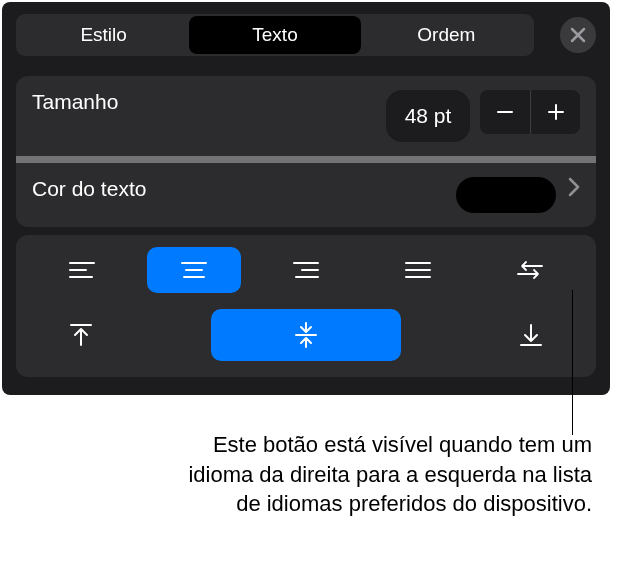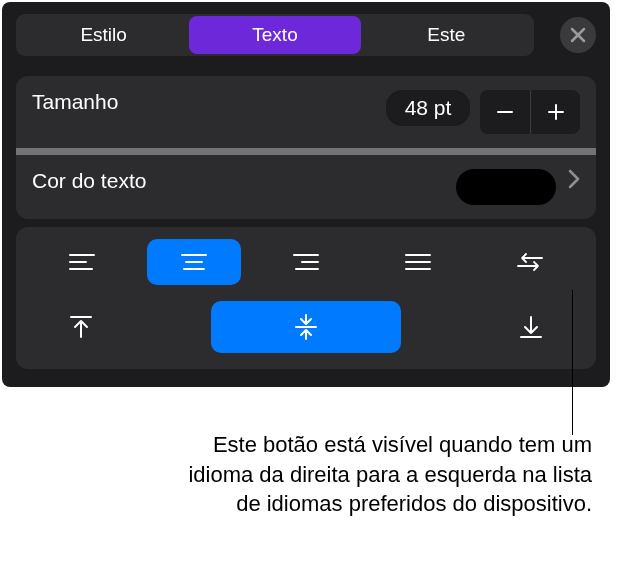--- a/index.html
+++ b/index.html
@@ -38,21 +38,21 @@
     .tab {
       flex: 1;
       text-align: center;
       color: #fff;
       font-size: 19px;
       padding: 8px 0;
       border-radius: 8px;
       cursor: pointer;
     }
     .tab.active {
-      background: #6d28d9;
+      background: #000000;
     }
     .close-btn {
       width: 36px;
       height: 36px;
       border-radius: 50%;
       background: #3a3a3c;
       display: flex;
       align-items: center;
       justify-content: center;
       cursor: pointer;
@@ -81,21 +81,21 @@
       flex: 1;
     }
     .size-input {
       background: #1c1c1e;
       color: #fff;
       border: none;
       border-radius: 16px;
       width: 84px;
       text-align: center;
       font-size: 21px;
-      padding: 6px 4px;
+      padding: 14px 4px;
       margin-right: 10px;
     }
     .stepper {
       display: flex;
       background: #1c1c1e;
       border-radius: 8px;
       overflow: hidden;
     }
     .stepper-btn {
       width: 50px;
@@ -193,21 +193,21 @@
   </style>
 </head>
 <body>
 
 <div class="panel">
 
   <div class="tabs-header">
     <div class="tabs">
       <div class="tab">Estilo</div>
       <div class="tab active">Texto</div>
-      <div class="tab">Este</div>
+      <div class="tab">Ordem</div>
     </div>
     <div class="close-btn">
       <span>
         <svg viewBox="0 0 16 16" width="16" height="16">
             <path d="M2 2 L14 14 M14 2 L2 14" stroke="#9b9ba0" stroke-width="2.5" stroke-linecap="round"></path>
           </svg>
       </span>
     </div>
   </div>
 

